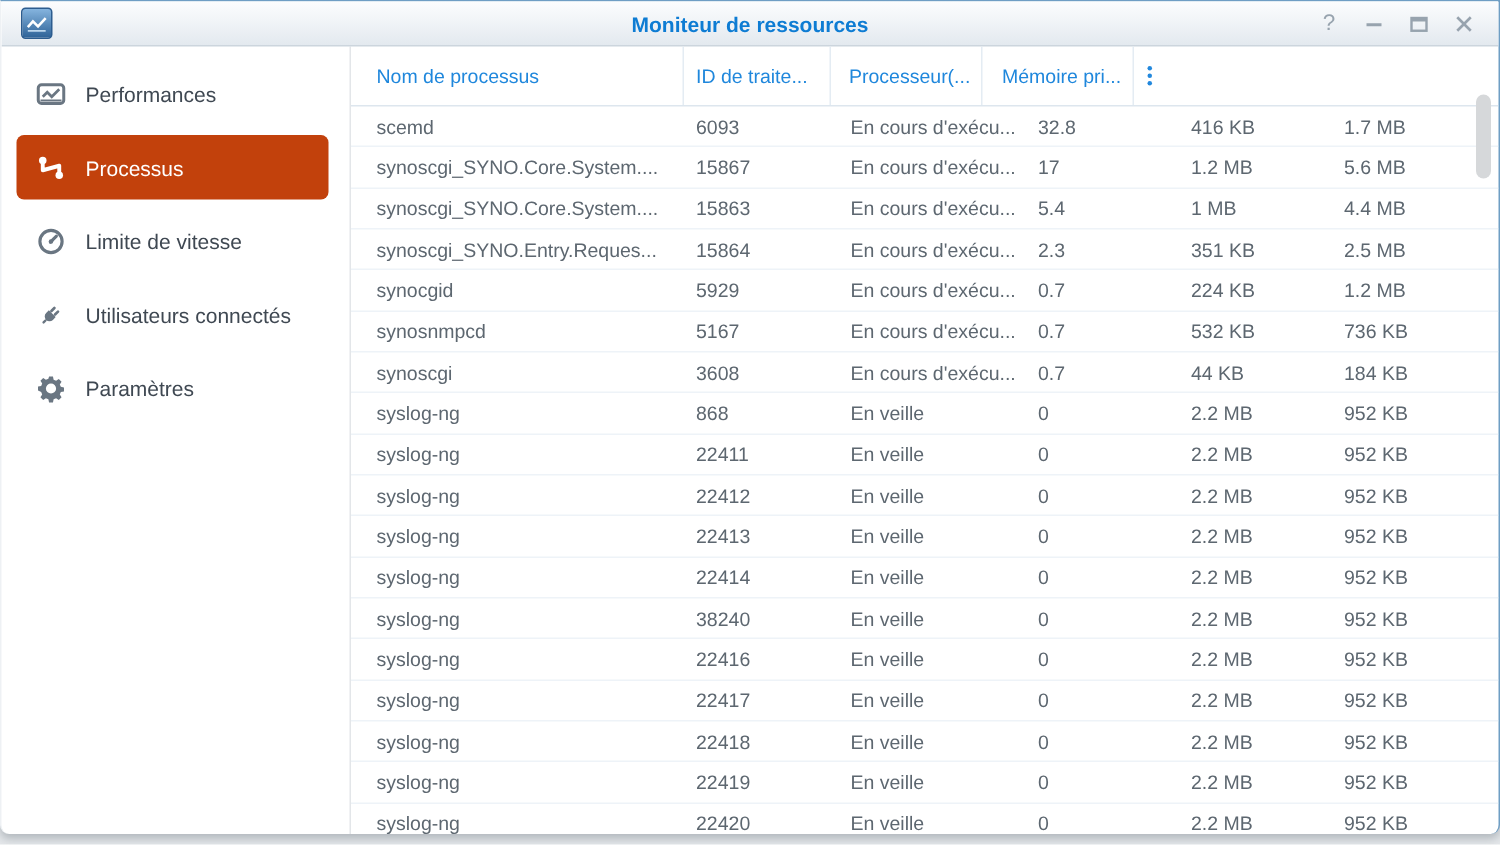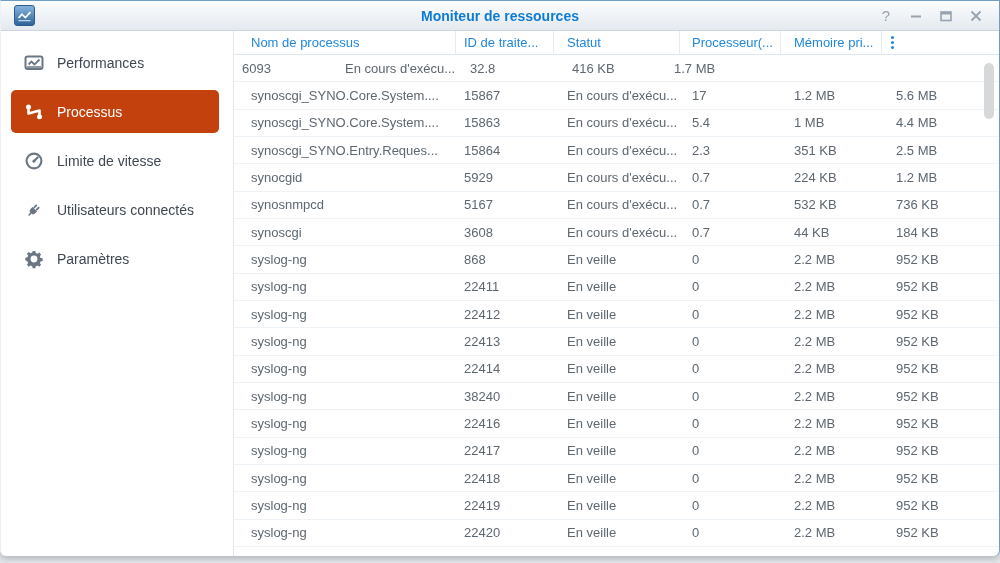--- a/index.html
+++ b/index.html
@@ -49,21 +49,21 @@
   .sb-item {
     height:43px; margin:0 14px 6px 10px; border-radius:5px;
     display:flex; align-items:center; padding-left:12px; gap:12px;
     color:#3f4852; font-size:14px; cursor:pointer;
   }
   .sb-item .icon { width:22px; height:22px; color:#6a7682; display:flex; align-items:center; justify-content:center; flex:none; }
   .sb-item.selected { background:#c2410c; color:#fff; }
   .sb-item.selected .icon { color:#fff; }
   
   .main { flex:1; position:relative; overflow:hidden; }
-  .thead { display:flex; height:24px; border-bottom:1px solid #dde6ee; align-items:stretch; }
+  .thead { display:flex; height:40px; border-bottom:1px solid #dde6ee; align-items:stretch; }
   .th {
     color:#1f87dc; font-size:13px; display:flex; align-items:center;
     border-right:1px solid #e4ecf3; white-space:nowrap; overflow:hidden; cursor:pointer;
   }
   .c0 { width:222px; padding-left:17px; }
   .c1 { width:98px;  padding-left:8px;  }
   .c2 { width:126px; padding-left:13px; }
   .c3 { width:101px; padding-left:12px; }
   .c4 { width:101px; padding-left:13px; }
   .c5 { width:89px;  padding-left:14px; }
@@ -177,34 +177,34 @@
         <span>Paramètres</span>
       </div>
 
     </div>
 
     <div class="main">
 
       <div class="thead">
         <div class="th c0">Nom de processus</div>
         <div class="th c1">ID de traite...</div>
-        <div class="th c2">Statut</div>
         <div class="th c3">Processeur(...</div>
         <div class="th c4">Mémoire pri...</div>
         <div class="th th-menu">
           <span class="vdots">
               <i></i>
               <i></i>
               <i></i>
             </span>
         </div>
       </div>
 
       <div>
           <div class="trow">
+            <div class="cell c0">scemd</div>
             <div class="cell c1">6093</div>
             <div class="cell c2">En cours d'exécu...</div>
             <div class="cell c3">32.8</div>
             <div class="cell c4">416 KB</div>
             <div class="cell c5">1.7 MB</div>
           </div>
           <div class="trow">
             <div class="cell c0">synoscgi_SYNO.Core.System....</div>
             <div class="cell c1">15867</div>
             <div class="cell c2">En cours d'exécu...</div>

